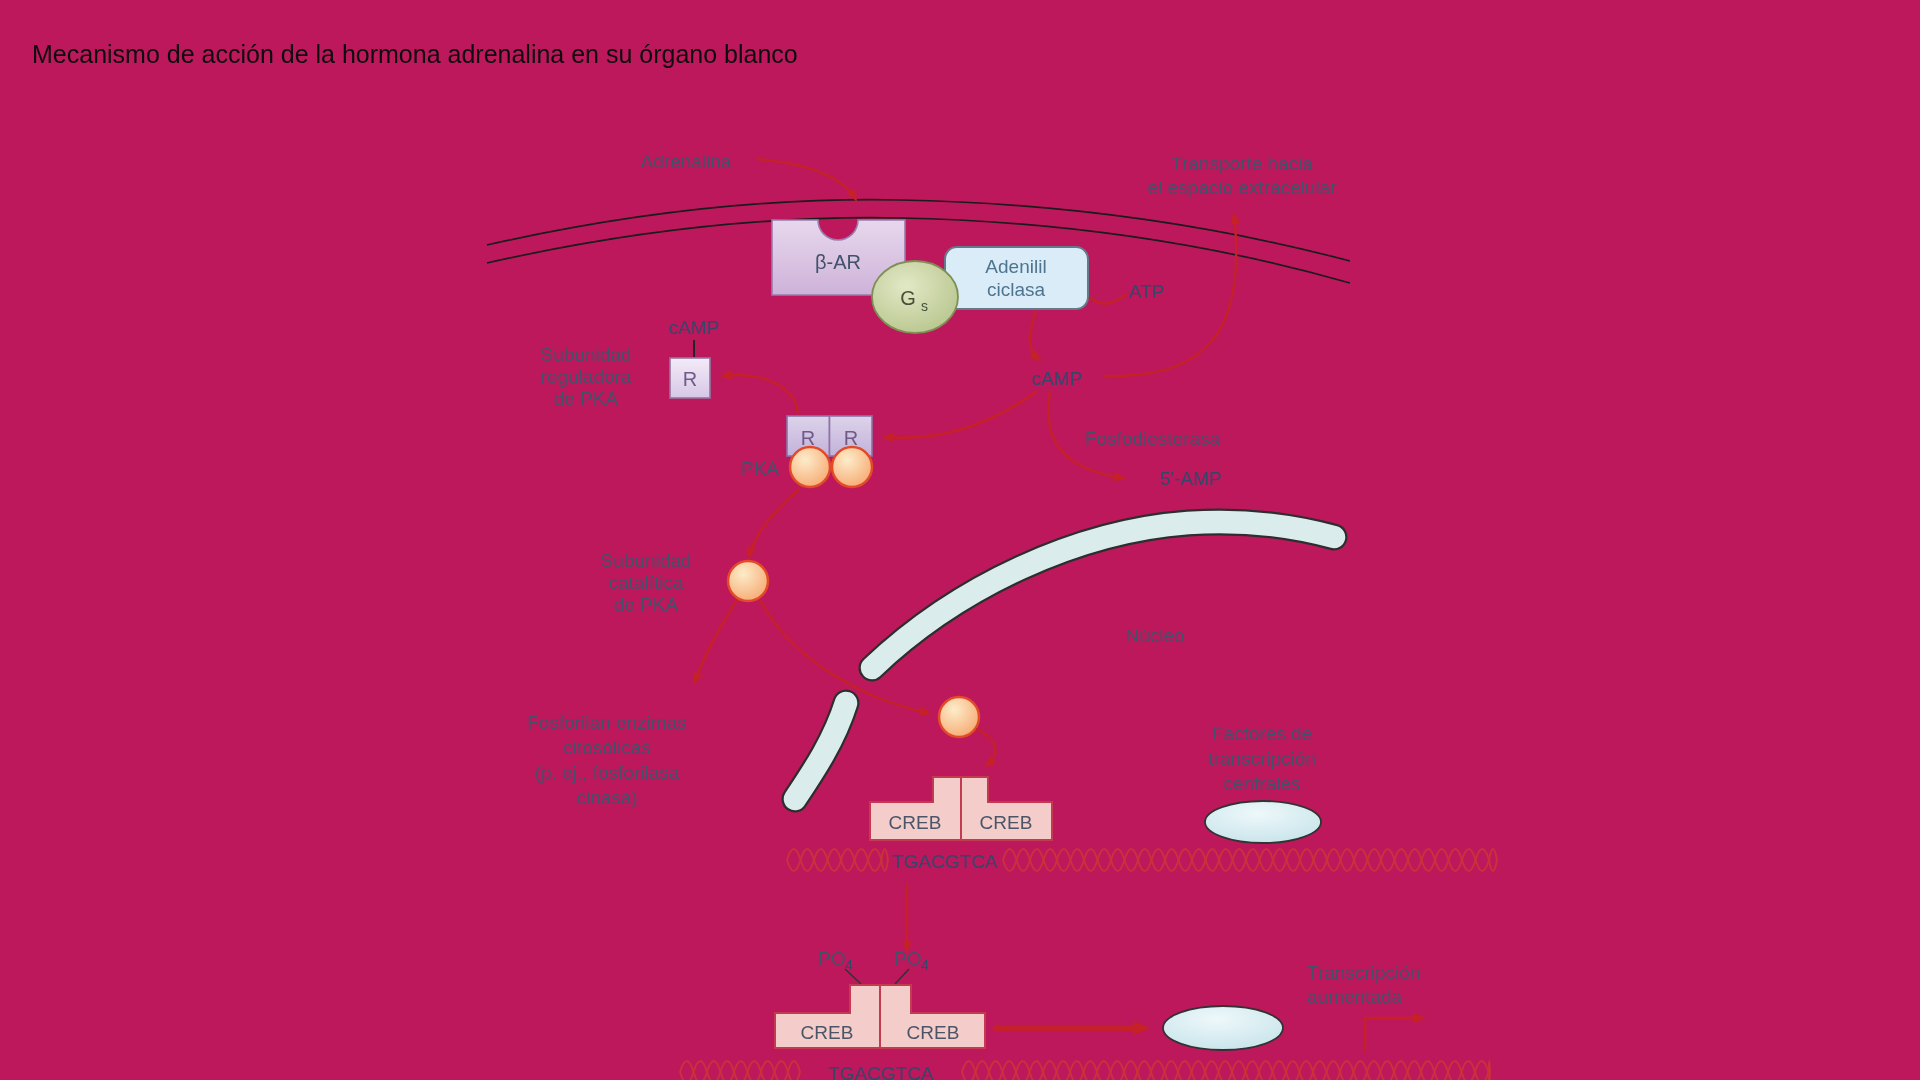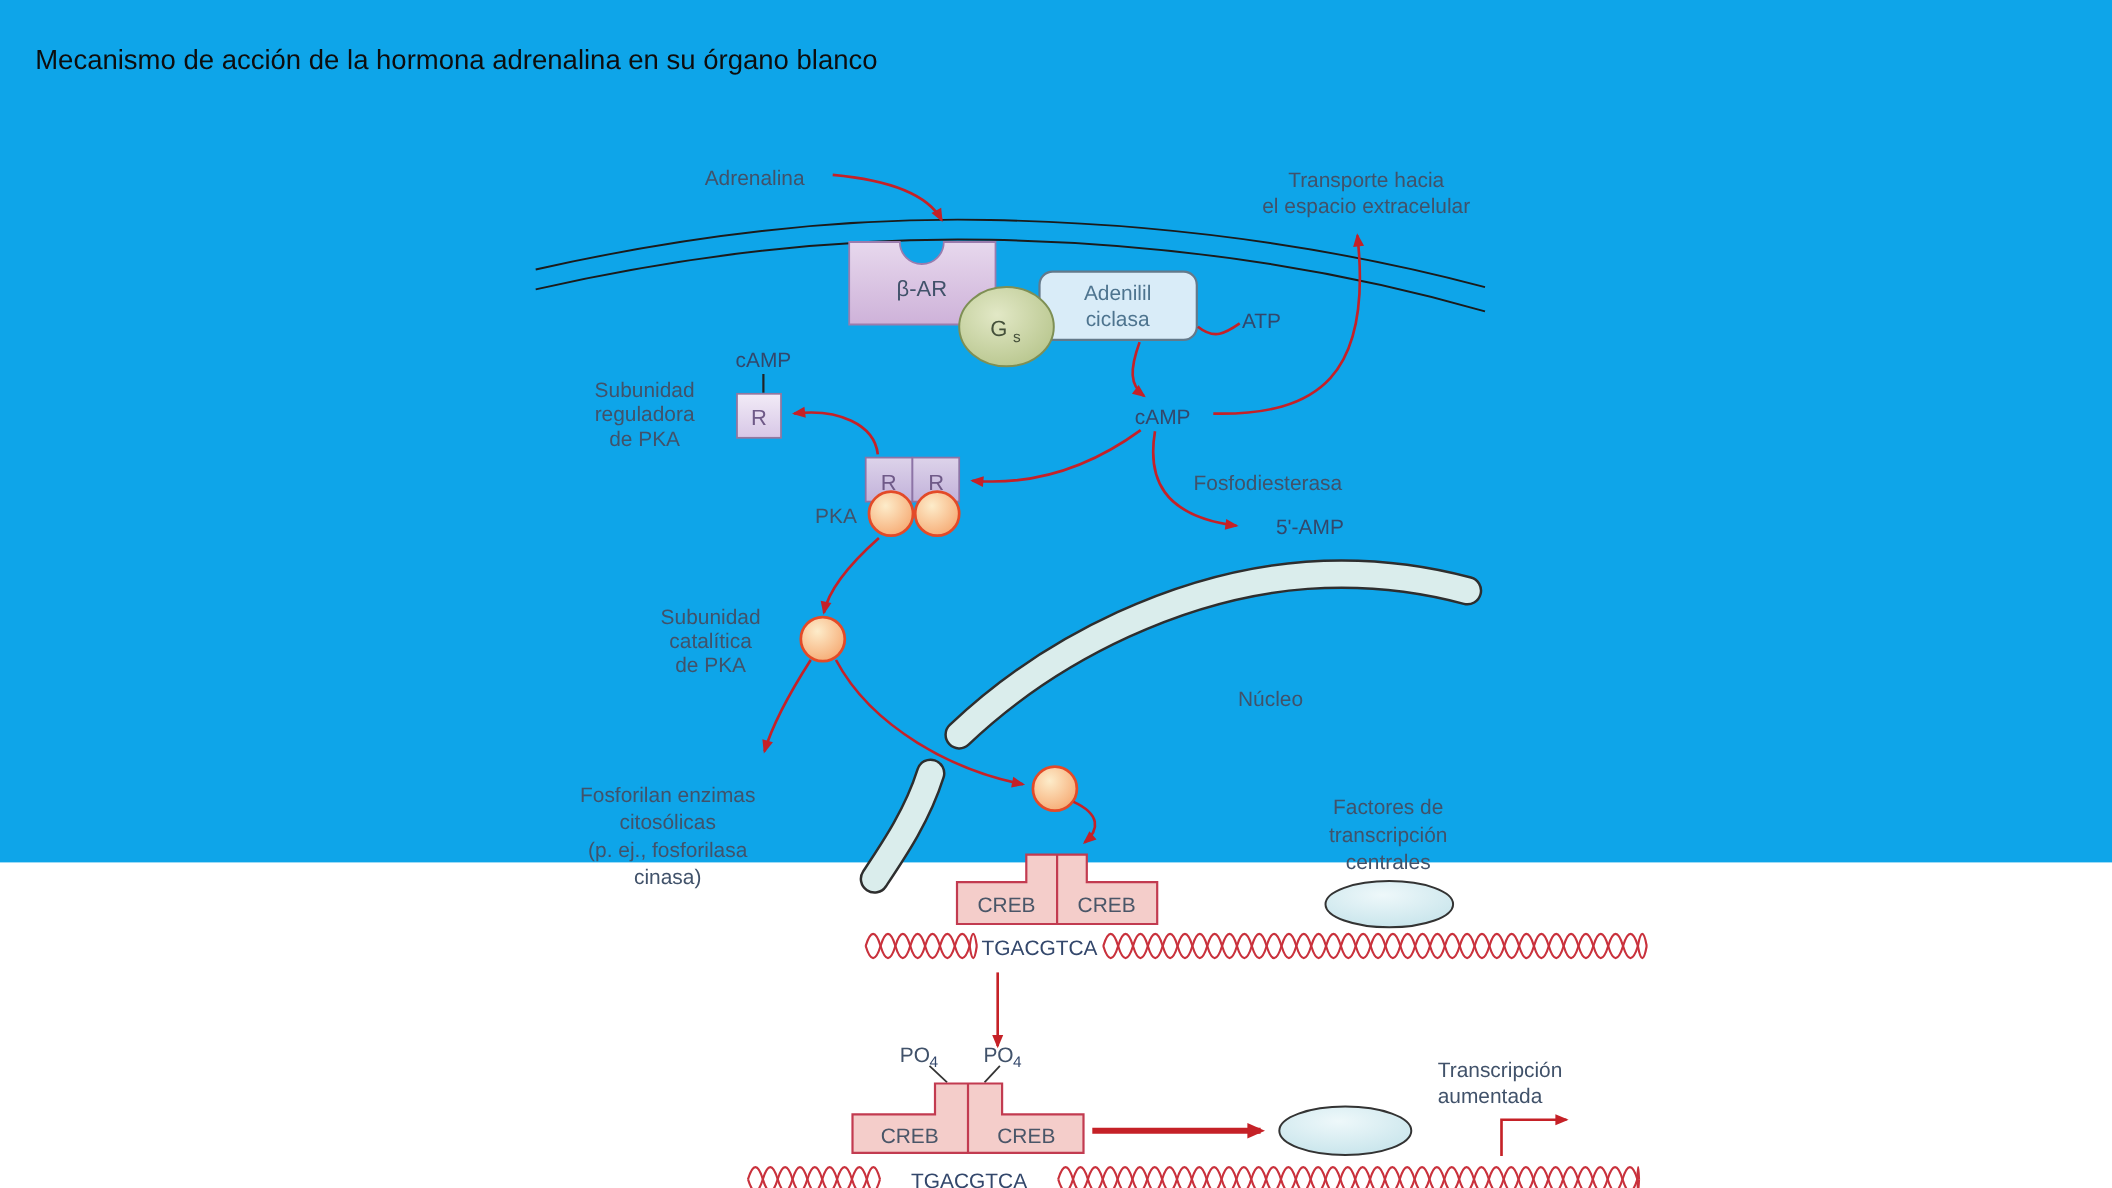--- a/index.html
+++ b/index.html
@@ -2,21 +2,21 @@
 <html><head>
 <meta charset="utf-8">
 <style>
   html, body {
     margin: 0; padding: 0;
     width: 1920px; height: 1080px;
     background: #ffffff;
     overflow: hidden;
     font-family: "Liberation Sans", sans-serif;
   }
-  .stage { position: relative; width: 1920px; height: 784px; background: #0ea5e9; }
+  .stage { position: relative; width: 1920px; height: 1080px; background: #be185d; }
   svg { position: absolute; left: 0; top: 0; }
   svg text { font-family: "Liberation Sans", sans-serif; }
   .lbl      { fill: #41526a; font-size: 19px; }
   .lbl-dark { fill: #33476b; font-size: 19px; }
   .lbl-sub  { fill: #33476b; font-size: 14px; }
   .title-text { fill: #0d0d0d; font-size: 25px; }
   .box-letter { fill: #6f5a88; font-size: 20px; }
   .creb-letter { fill: #4a5668; font-size: 19px; }
   .arrow { stroke: #c52127; stroke-width: 2.4; fill: none; }
   .arrow-thick { stroke: #c52127; stroke-width: 5.5; fill: none; }

